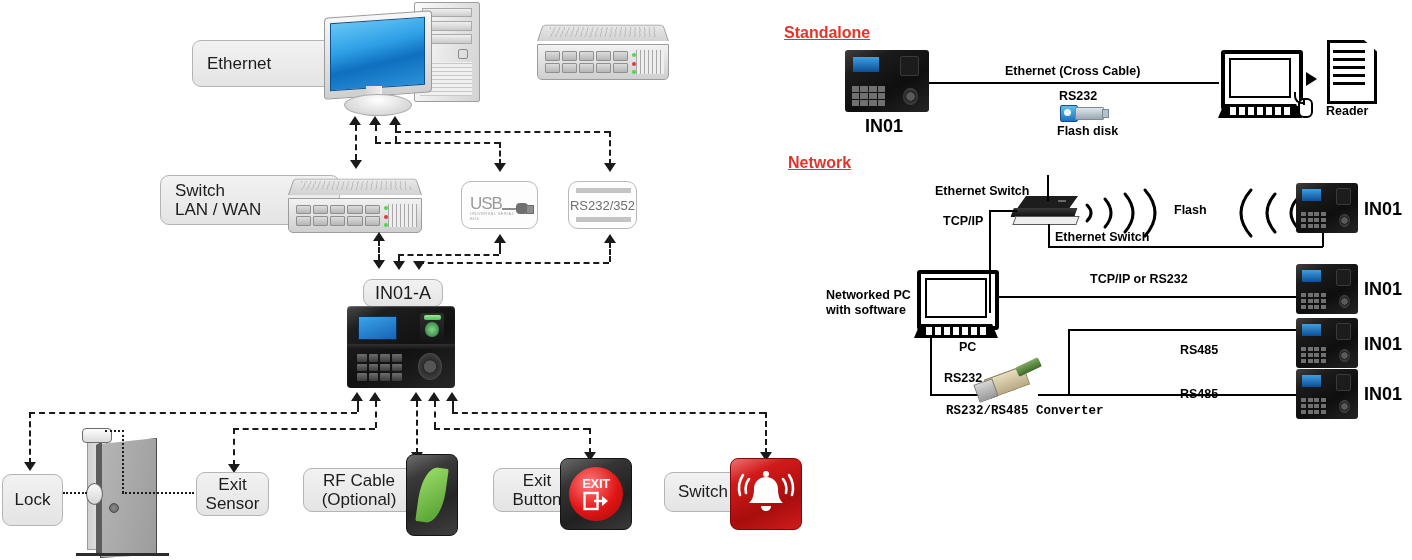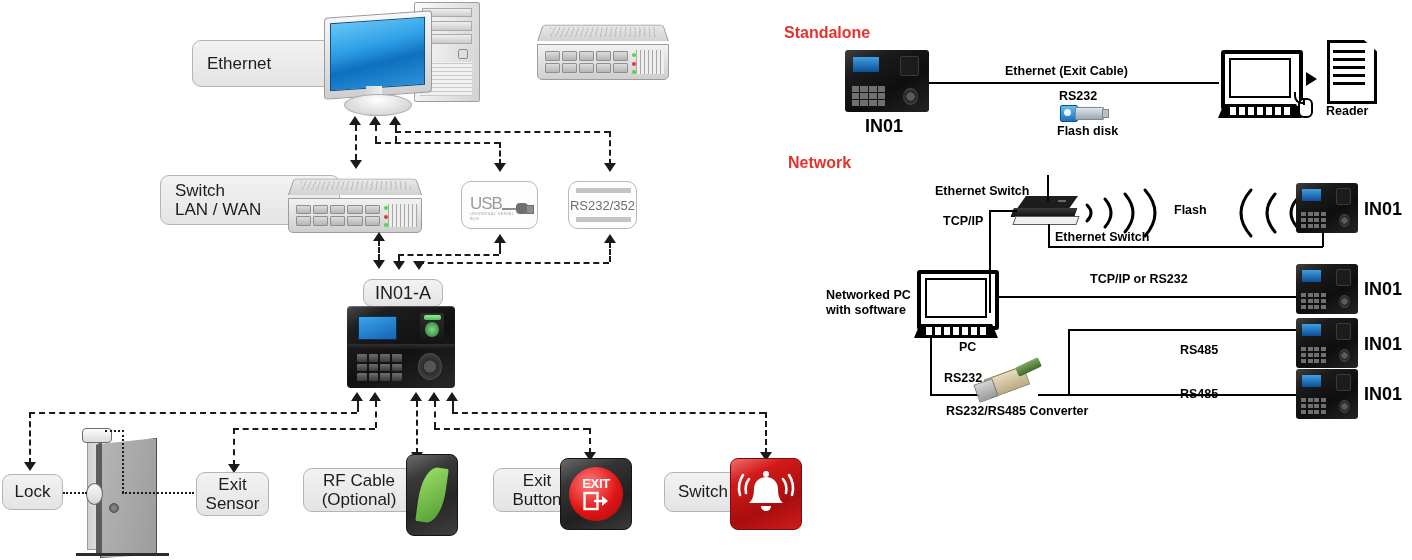--- a/index.html
+++ b/index.html
@@ -90,21 +90,21 @@
   .sh{position:absolute;height:0;border-top:2.5px solid #000;}
   .sv{position:absolute;width:0;border-left:2.5px solid #000;}
   .arr-d{position:absolute;width:0;height:0;border-left:6px solid transparent;
      border-right:6px solid transparent;border-top:9px solid #1a1a1a;}
   .arr-u{position:absolute;width:0;height:0;border-left:6px solid transparent;
      border-right:6px solid transparent;border-bottom:9px solid #1a1a1a;}
   .arr-r{position:absolute;width:0;height:0;border-top:7px solid transparent;
      border-bottom:7px solid transparent;border-left:11px solid #000;}
 
   
-  .sec-title{position:absolute;color:#e8312a;font-weight:bold;font-size:16px;}
+  .sec-title{position:absolute;color:#e8312a;font-weight:bold;font-size:16px;text-decoration:underline;}
   .lbl{position:absolute;font-weight:bold;font-size:12.5px;color:#000;white-space:pre-line;line-height:1.2;}
   .lbl-big{position:absolute;font-weight:bold;font-size:18px;color:#000;}
 
   
   .door-frame{position:absolute;background:linear-gradient(90deg,#cfcfcf,#ededed);border:1px solid #9a9a9a;}
   .door-leaf{position:absolute;background:linear-gradient(100deg,#b5b5b5,#9c9c9c);
      border:1.5px solid #4a4a4a;}
   .door-edge{position:absolute;background:#5c5c5c;}
   .door-knob{position:absolute;width:8px;height:8px;border-radius:50%;
      background:radial-gradient(circle,#8e8e8e,#5e5e5e);border:1px solid #4a4a4a;}
@@ -309,21 +309,21 @@
 <div class="dv" style="left:434px;top:401px;height:27px;"></div>
 <div class="dh" style="left:434px;top:428px;width:155px;"></div>
 <div class="dv" style="left:589px;top:428px;height:26px;"></div>
 <div class="arr-d" style="left:584px;top:452px;"></div>
 
 <div class="dv" style="left:452px;top:401px;height:11px;"></div>
 <div class="dh" style="left:452px;top:412px;width:313px;"></div>
 <div class="dv" style="left:765px;top:412px;height:42px;"></div>
 <div class="arr-d" style="left:760px;top:452px;"></div>
 
-<div class="plate center" style="left:2px;top:474px;width:61px;height:36px;">
+<div class="plate center" style="left:2px;top:474px;width:61px;height:52px;">
   <span>Lock</span>
 </div>
 
 <div class="abs" style="left:60px;top:425px;width:120px;height:130px;">
   <div class="door-frame" style="left:27px;top:8px;width:18px;height:115px;"></div>
   <div class="door-leaf" style="left:40px;top:13px;width:55px;height:118px;
         clip-path:polygon(0% 5%,100% 0%,100% 97%,0% 100%);"></div>
   <div class="door-edge" style="left:36px;top:13px;width:6px;height:118px;
         clip-path:polygon(0% 6%,100% 3%,100% 99%,0% 100%);"></div>
   <div class="door-knob" style="left:49px;top:78px;"></div>
@@ -401,21 +401,21 @@
     <div class="k"></div>
       <div class="k"></div>
       <div class="k"></div>
       <div class="k"></div>
     </div>
   <div class="n"></div>
 </div>
 <div class="lbl-big" style="left:865px;top:116px;">IN01</div>
 
 <div class="sh" style="left:929px;top:82px;width:290px;"></div>
-<div class="lbl" style="left:1005px;top:64px;">Ethernet  (Exit Cable)</div>
+<div class="lbl" style="left:1005px;top:64px;">Ethernet  (Cross Cable)</div>
 <div class="lbl" style="left:1059px;top:89px;">RS232</div>
 
 <div class="abs" style="left:1060px;top:104px;width:48px;height:17px;">
   <div class="abs" style="left:0;top:1px;width:16px;height:15px;border-radius:2px;
        background:linear-gradient(#63c0ef,#1a72bd);border:1px solid #0f4f86;"></div>
   <div class="abs" style="left:4px;top:5px;width:7px;height:7px;border-radius:50%;background:#eaf6ff;"></div>
   <div class="abs" style="left:15px;top:3px;width:27px;height:11px;border-radius:1px;
        background:linear-gradient(#dfe6ec,#9aa7b2);border:1px solid #7d8a96;"></div>
   <div class="abs" style="left:42px;top:5px;width:5px;height:7px;background:#b6c0c9;border:1px solid #7d8a96;"></div>
 </div>
@@ -547,21 +547,21 @@
 <div class="lbl" style="left:944px;top:371px;">RS232</div>
 
 <div class="abs" style="left:968px;top:360px;width:80px;height:42px;">
   <div class="abs" style="left:18px;top:12px;width:40px;height:18px;
        background:linear-gradient(#e7ddbe,#b9ab85);border:1px solid #8b8059;transform:rotate(-20deg);"></div>
   <div class="abs" style="left:8px;top:21px;width:18px;height:17px;
        background:linear-gradient(#d6d6d6,#9a9a9a);border:1px solid #7a7a7a;transform:rotate(-20deg);"></div>
   <div class="abs" style="left:48px;top:2px;width:25px;height:10px;
        background:linear-gradient(#7fa85f,#3f6a2a);transform:rotate(-25deg);border-radius:2px;"></div>
 </div>
-<div class="lbl" style="left:946px;top:404px;">RS232/RS485 Converter</div>
+<div class="lbl" style="left:946px;top:404px;font-family:Liberation Mono, monospace;">RS232/RS485 Converter</div>
 
 <div class="sh" style="left:1038px;top:394px;width:40px;"></div>
 <div class="sv" style="left:1068px;top:329px;height:66px;"></div>
 <div class="sh" style="left:1068px;top:329px;width:255px;"></div>
 <div class="sh" style="left:1068px;top:394px;width:255px;"></div>
 <div class="lbl" style="left:1180px;top:343px;">RS485</div>
 <div class="lbl" style="left:1180px;top:387px;">RS485</div>
 
 <div class="term2" style="left:1296px;top:318px;width:62px;height:50px;">
   <div class="s"></div>

